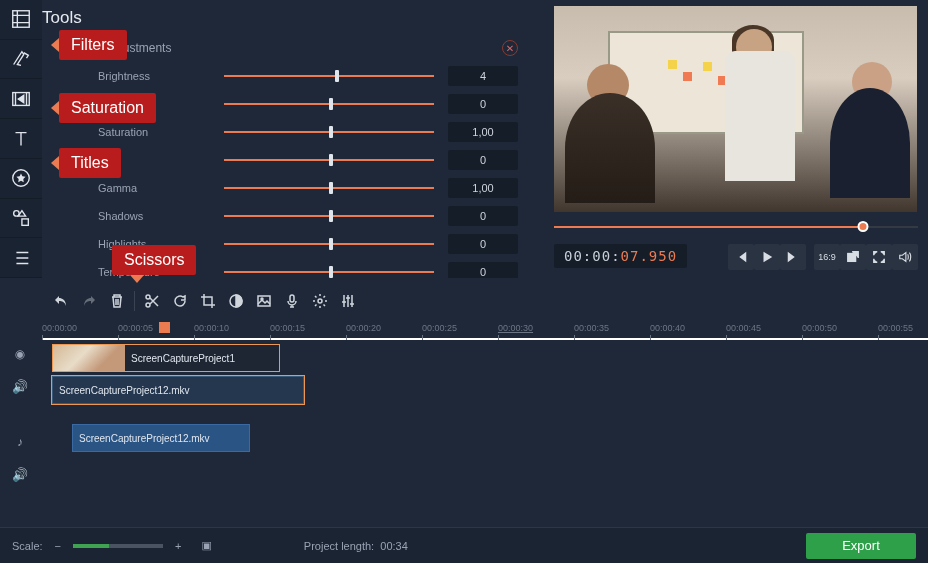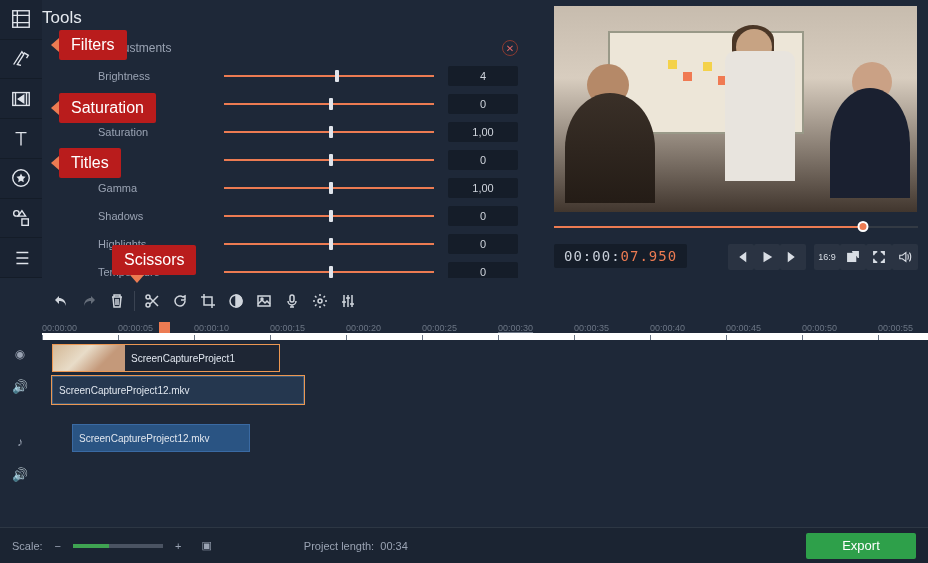--- a/index.html
+++ b/index.html
@@ -121,21 +121,21 @@
   .toolbar .sep{width:1px;height:20px;background:#3a4352;margin:0 2px;}
   .toolbar svg{width:16px;height:16px;stroke:#d0d5dc;fill:none;stroke-width:1.5;}
   .toolbar .fill svg{fill:#d0d5dc; stroke:none;}
 
   
   .timeline {
     position:absolute; left:0; top:320px; right:0; height:200px;
   }
   .ruler {
     height:20px; position:relative; margin-left:42px; font-size:9px; color:#6b7584;
-    border-bottom:7px solid #ffffff;
+    border-bottom:2px solid #ffffff;
   }
   .ruler .tick{position:absolute; top:3px;}
   .ruler .tick::after{content:"";position:absolute;left:0;top:12px;width:1px;height:5px;background:#6b7584;}
 
   .track-area{position:relative;margin-left:42px;}
   .track-icons{position:absolute;left:-38px;top:0;width:32px;display:flex;flex-direction:column;gap:4px;}
   .track-icons .ic{height:28px;display:flex;align-items:center;justify-content:center;color:#9aa3b3;}
 
   .clip {
     position:absolute; height:28px; border:1px solid #3a4656; font-size:10px;

